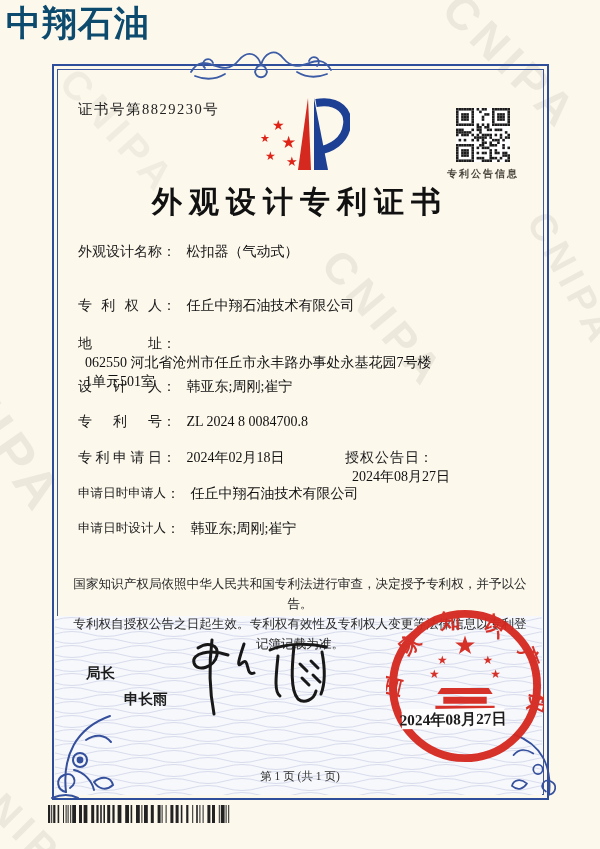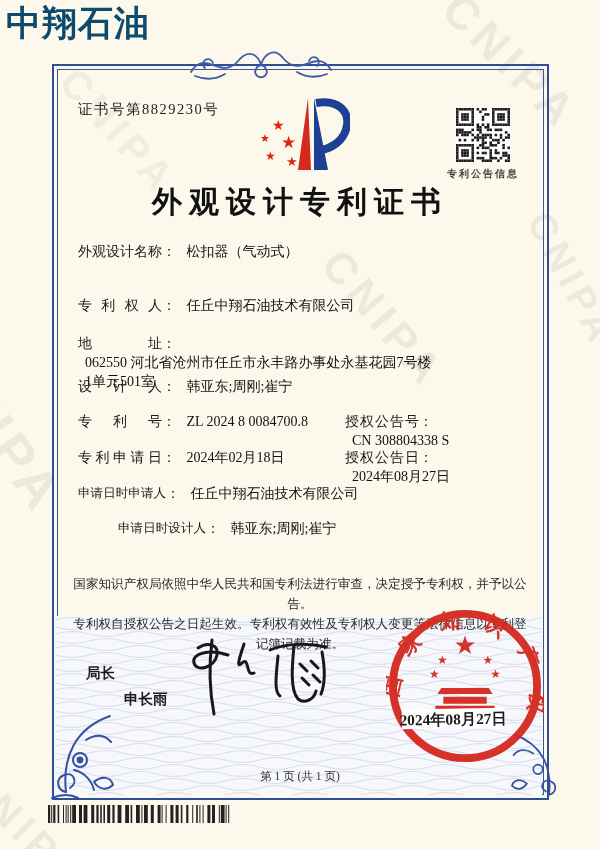--- a/index.html
+++ b/index.html
@@ -347,38 +347,34 @@
     <span class="lbl">地址</span><span class="colon">：</span>
     <span class="val wide">062550 河北省沧州市任丘市永丰路办事处永基花园7号楼1单元501室</span>
   </div>
   <div class="abs row" style="top:377px;">
     <span class="lbl">设计人</span><span class="colon">：</span>
     <span class="val">韩亚东;周刚;崔宁</span>
   </div>
   <div class="abs row" style="top:412px;">
     <span class="lbl">专利号</span><span class="colon">：</span>
     <span class="val">ZL 2024 8 0084700.8</span>
-    <span class="col2">
-      <span class="lbl2">授权公告号</span><span class="colon">：</span>
-      <span class="val">CN 308804338 S</span>
-    </span>
   </div>
   <div class="abs row" style="top:448px;">
     <span class="lbl">专利申请日</span><span class="colon">：</span>
     <span class="val">2024年02月18日</span>
     <span class="col2">
       <span class="lbl2">授权公告日</span><span class="colon">：</span>
       <span class="val">2024年08月27日</span>
     </span>
   </div>
   <div class="abs row" style="top:484px;">
     <span class="lbl sm">申请日时申请人</span><span class="colon">：</span>
     <span class="val">任丘中翔石油技术有限公司</span>
   </div>
-  <div class="abs row" style="top:519px;margin-left:40px;">
+  <div class="abs row" style="top:519px;">
     <span class="lbl sm">申请日时设计人</span><span class="colon">：</span>
     <span class="val">韩亚东;周刚;崔宁</span>
   </div>
 
   <div class="abs legal">
     <div>国家知识产权局依照中华人民共和国专利法进行审查，决定授予专利权，并予以公告。</div>
     <div>专利权自授权公告之日起生效。专利权有效性及专利权人变更等法律信息以专利登记簿记载为准。</div>
   </div>
 
   <div class="abs signer" style="top:664px;">局长</div>

